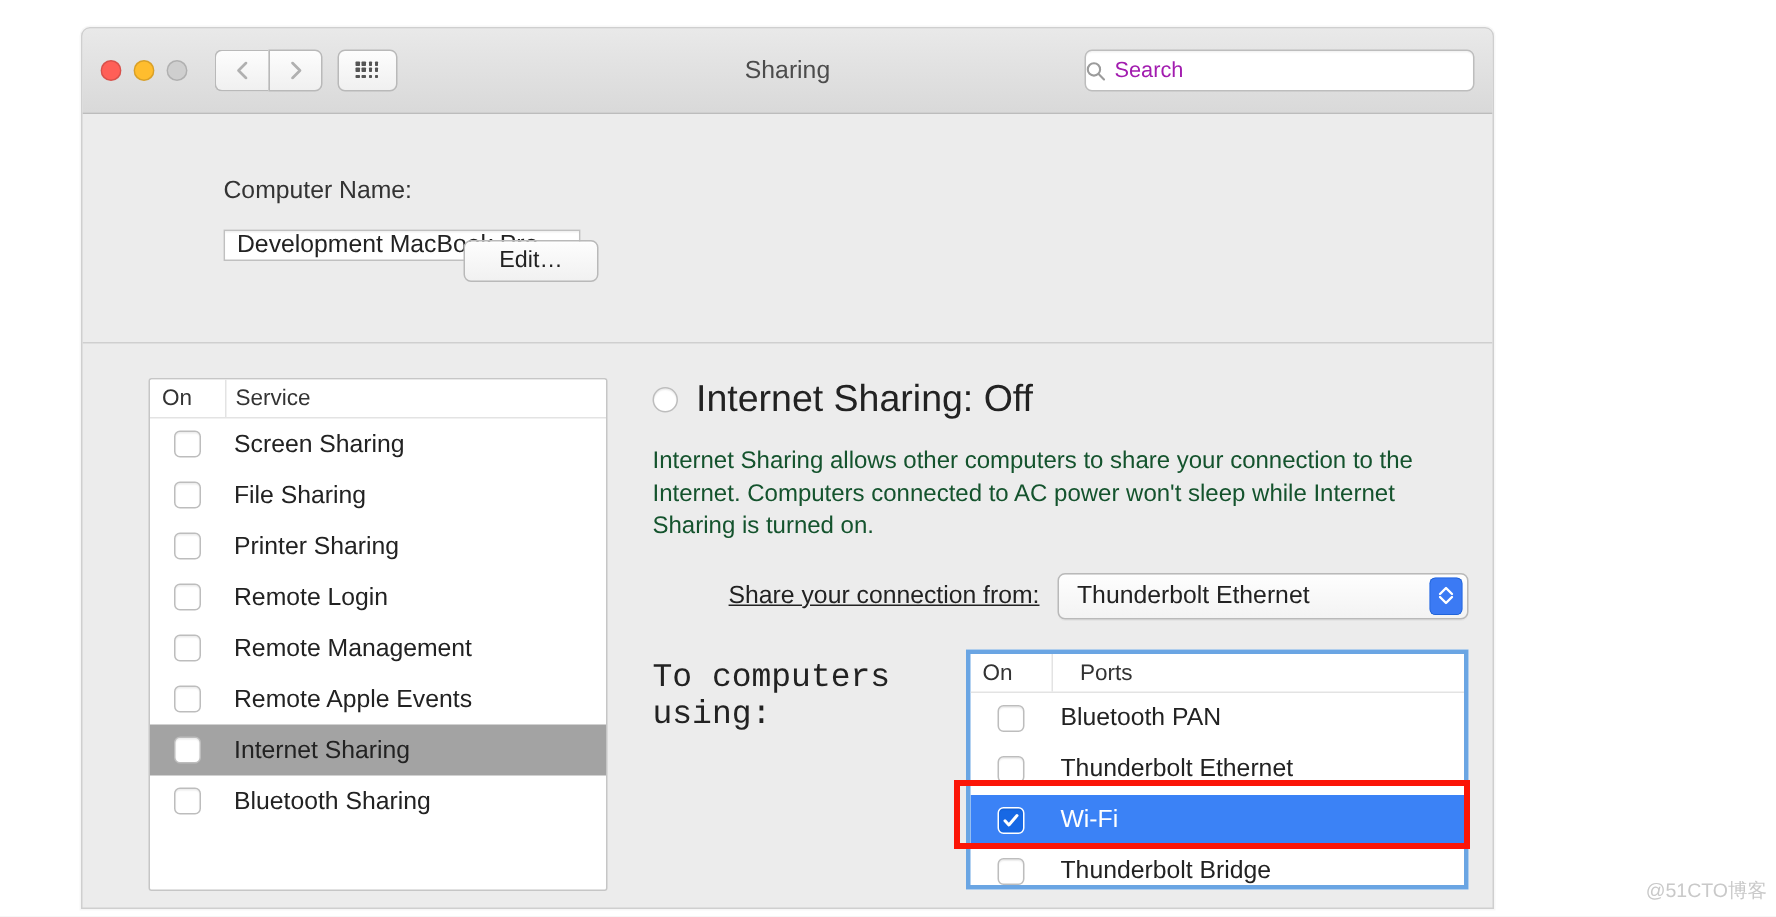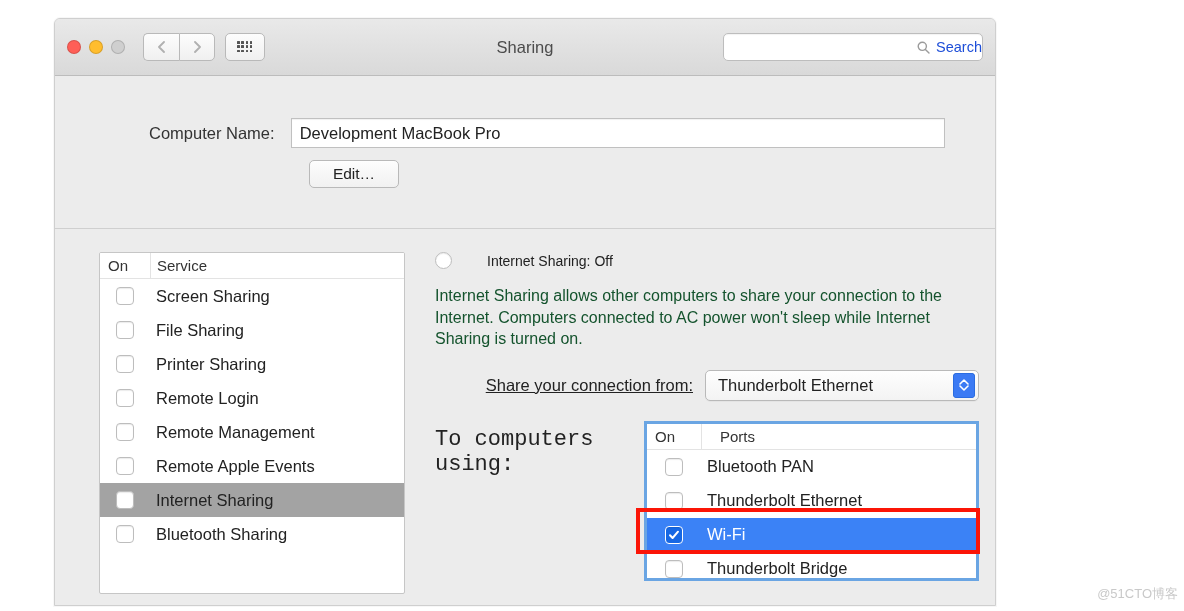--- a/index.html
+++ b/index.html
@@ -62,32 +62,32 @@
   .grid-dots { width: 16px; height: 12px; display: grid; grid-template-columns: repeat(4,1fr); grid-template-rows: repeat(3,1fr); gap: 1px; }
   .grid-dots i { width: 2.5px; height: 2.5px; background: #555; border-radius: 0.5px; }
   .title {
     position: absolute; left: 0; right: 0; text-align: center;
     font-size: 16.5px; color: #4c4c4c; font-weight: 400;
     pointer-events: none;
   }
   .search-field {
     margin-left: auto; width: 260px; height: 28px;
     background: #fff; border: 1px solid #bdbdbd; border-radius: 5px;
-    display: flex; align-items: center; justify-content: flex-end;
-    gap: 6px; color: #1d4ed8; font-size: 14.5px;
+    display: flex; align-items: center; justify-content: flex-start;
+    gap: 6px; color: #a21caf; font-size: 14.5px;
     box-shadow: inset 0 1px 1px rgba(0,0,0,0.05);
   }
   .search-icn { width: 13px; height: 13px; }
   .search-icn svg { display:block; }
 
   
   .content { position: relative; height: calc(100% - 57px); }
   .name-row {
     position: absolute; left: 94px; top: 42px; right: 50px;
-    display: flex; align-items: center; gap: 16px;
+    display: flex; align-items: flex-start; gap: 16px; flex-direction: column;
   }
   .name-label { font-size: 16.5px; color: #333; white-space: nowrap; }
   .name-input {
     flex: 1; height: 30px;
     background: #fff; border: 1px solid #c0c0c0; border-radius: 0;
     padding: 0 8px; font-size: 16.5px; color: #222;
     box-shadow: inset 0 1px 1px rgba(0,0,0,0.06);
   }
   .info-row {
     position: absolute; left: 254px; top: 84px; right: 50px;
@@ -141,21 +141,21 @@
   .mac-check svg { display: none; }
 
   
   .detail { position: absolute; left: 380px; top: 176px; right: 16px; }
   .status-row { display: flex; align-items: center; gap: 12px; }
   .status-radio {
     width: 17px; height: 17px; border-radius: 50%;
     border: 1px solid #bdbdbd; background: #fff;
     box-shadow: inset 0 1px 1px rgba(0,0,0,0.08);
   }
-  .status-title { font-size: 14px; color: #222; margin-left: 23px; }
+  .status-title { font-size: 25px; color: #222; }
   .status-desc {
     margin-top: 16px; font-size: 16px; color: #14532d; line-height: 1.35;
   }
   .share-row {
     margin-top: 20px; display: flex; align-items: center; justify-content: flex-end; gap: 12px;
   }
   .share-label { font-size: 16.5px; text-decoration: underline; }
   .popup {
     width: 274px; height: 31px;
     background: linear-gradient(#fefefe, #f3f3f3);

